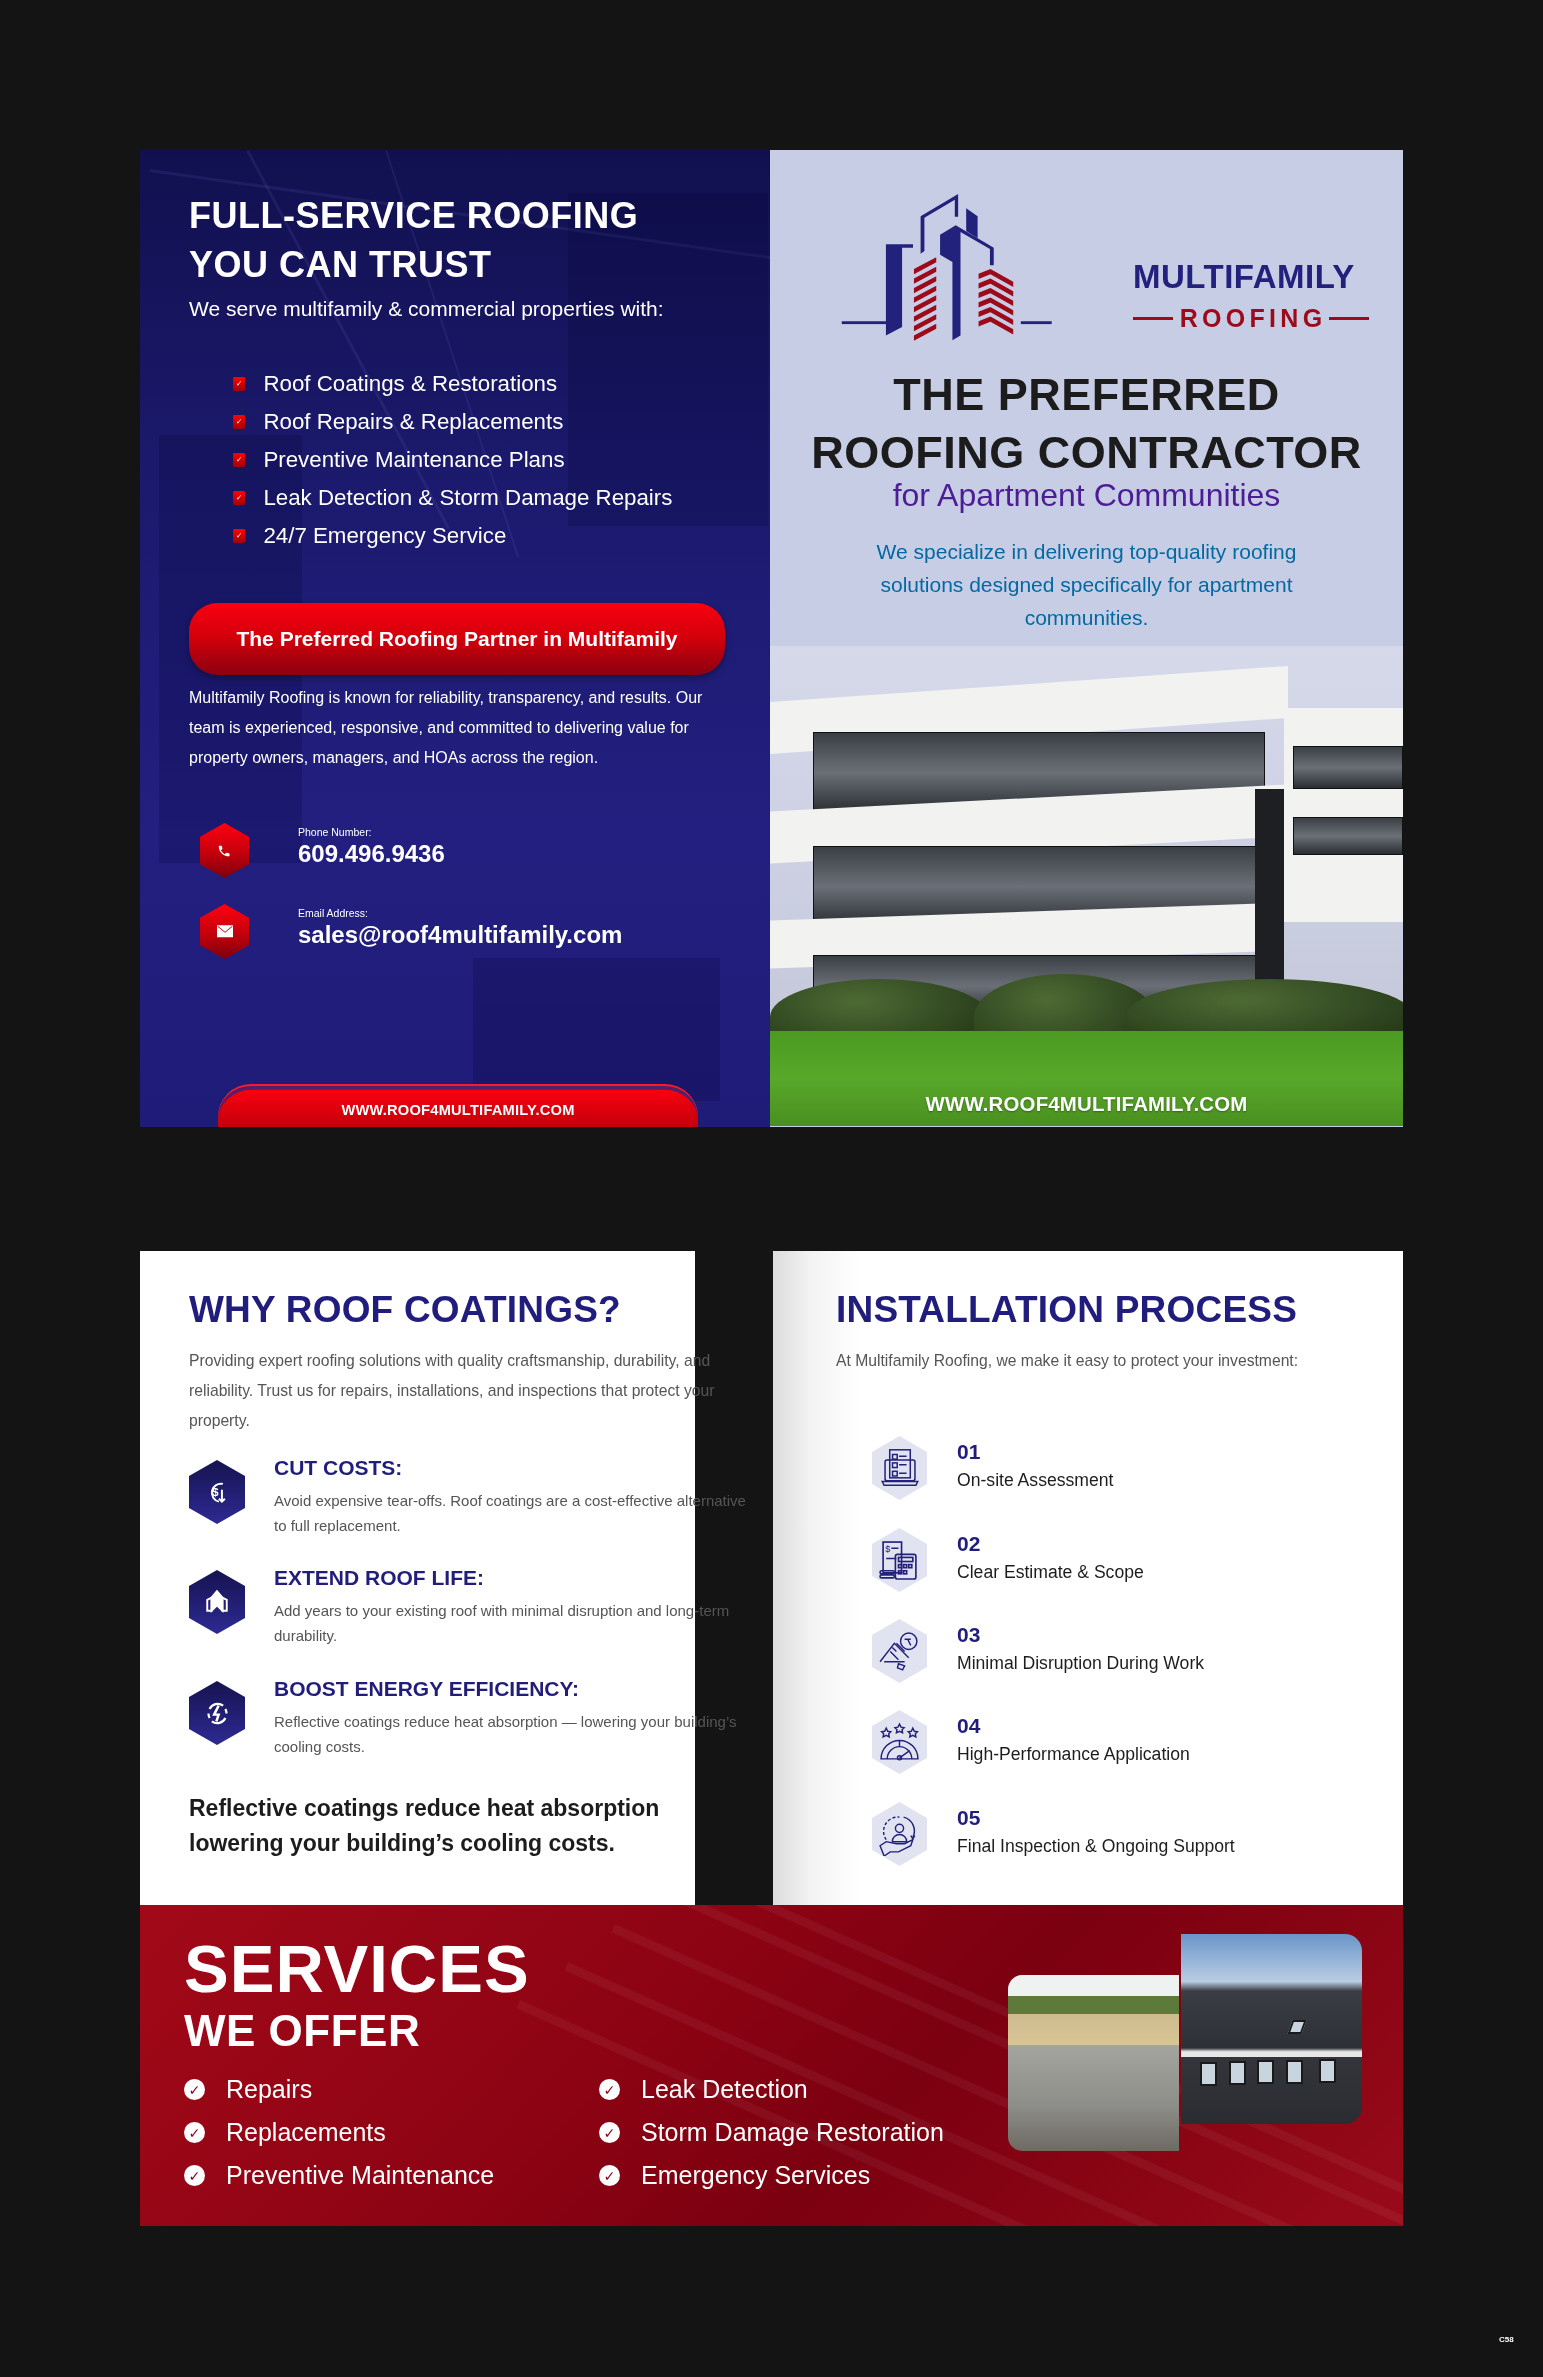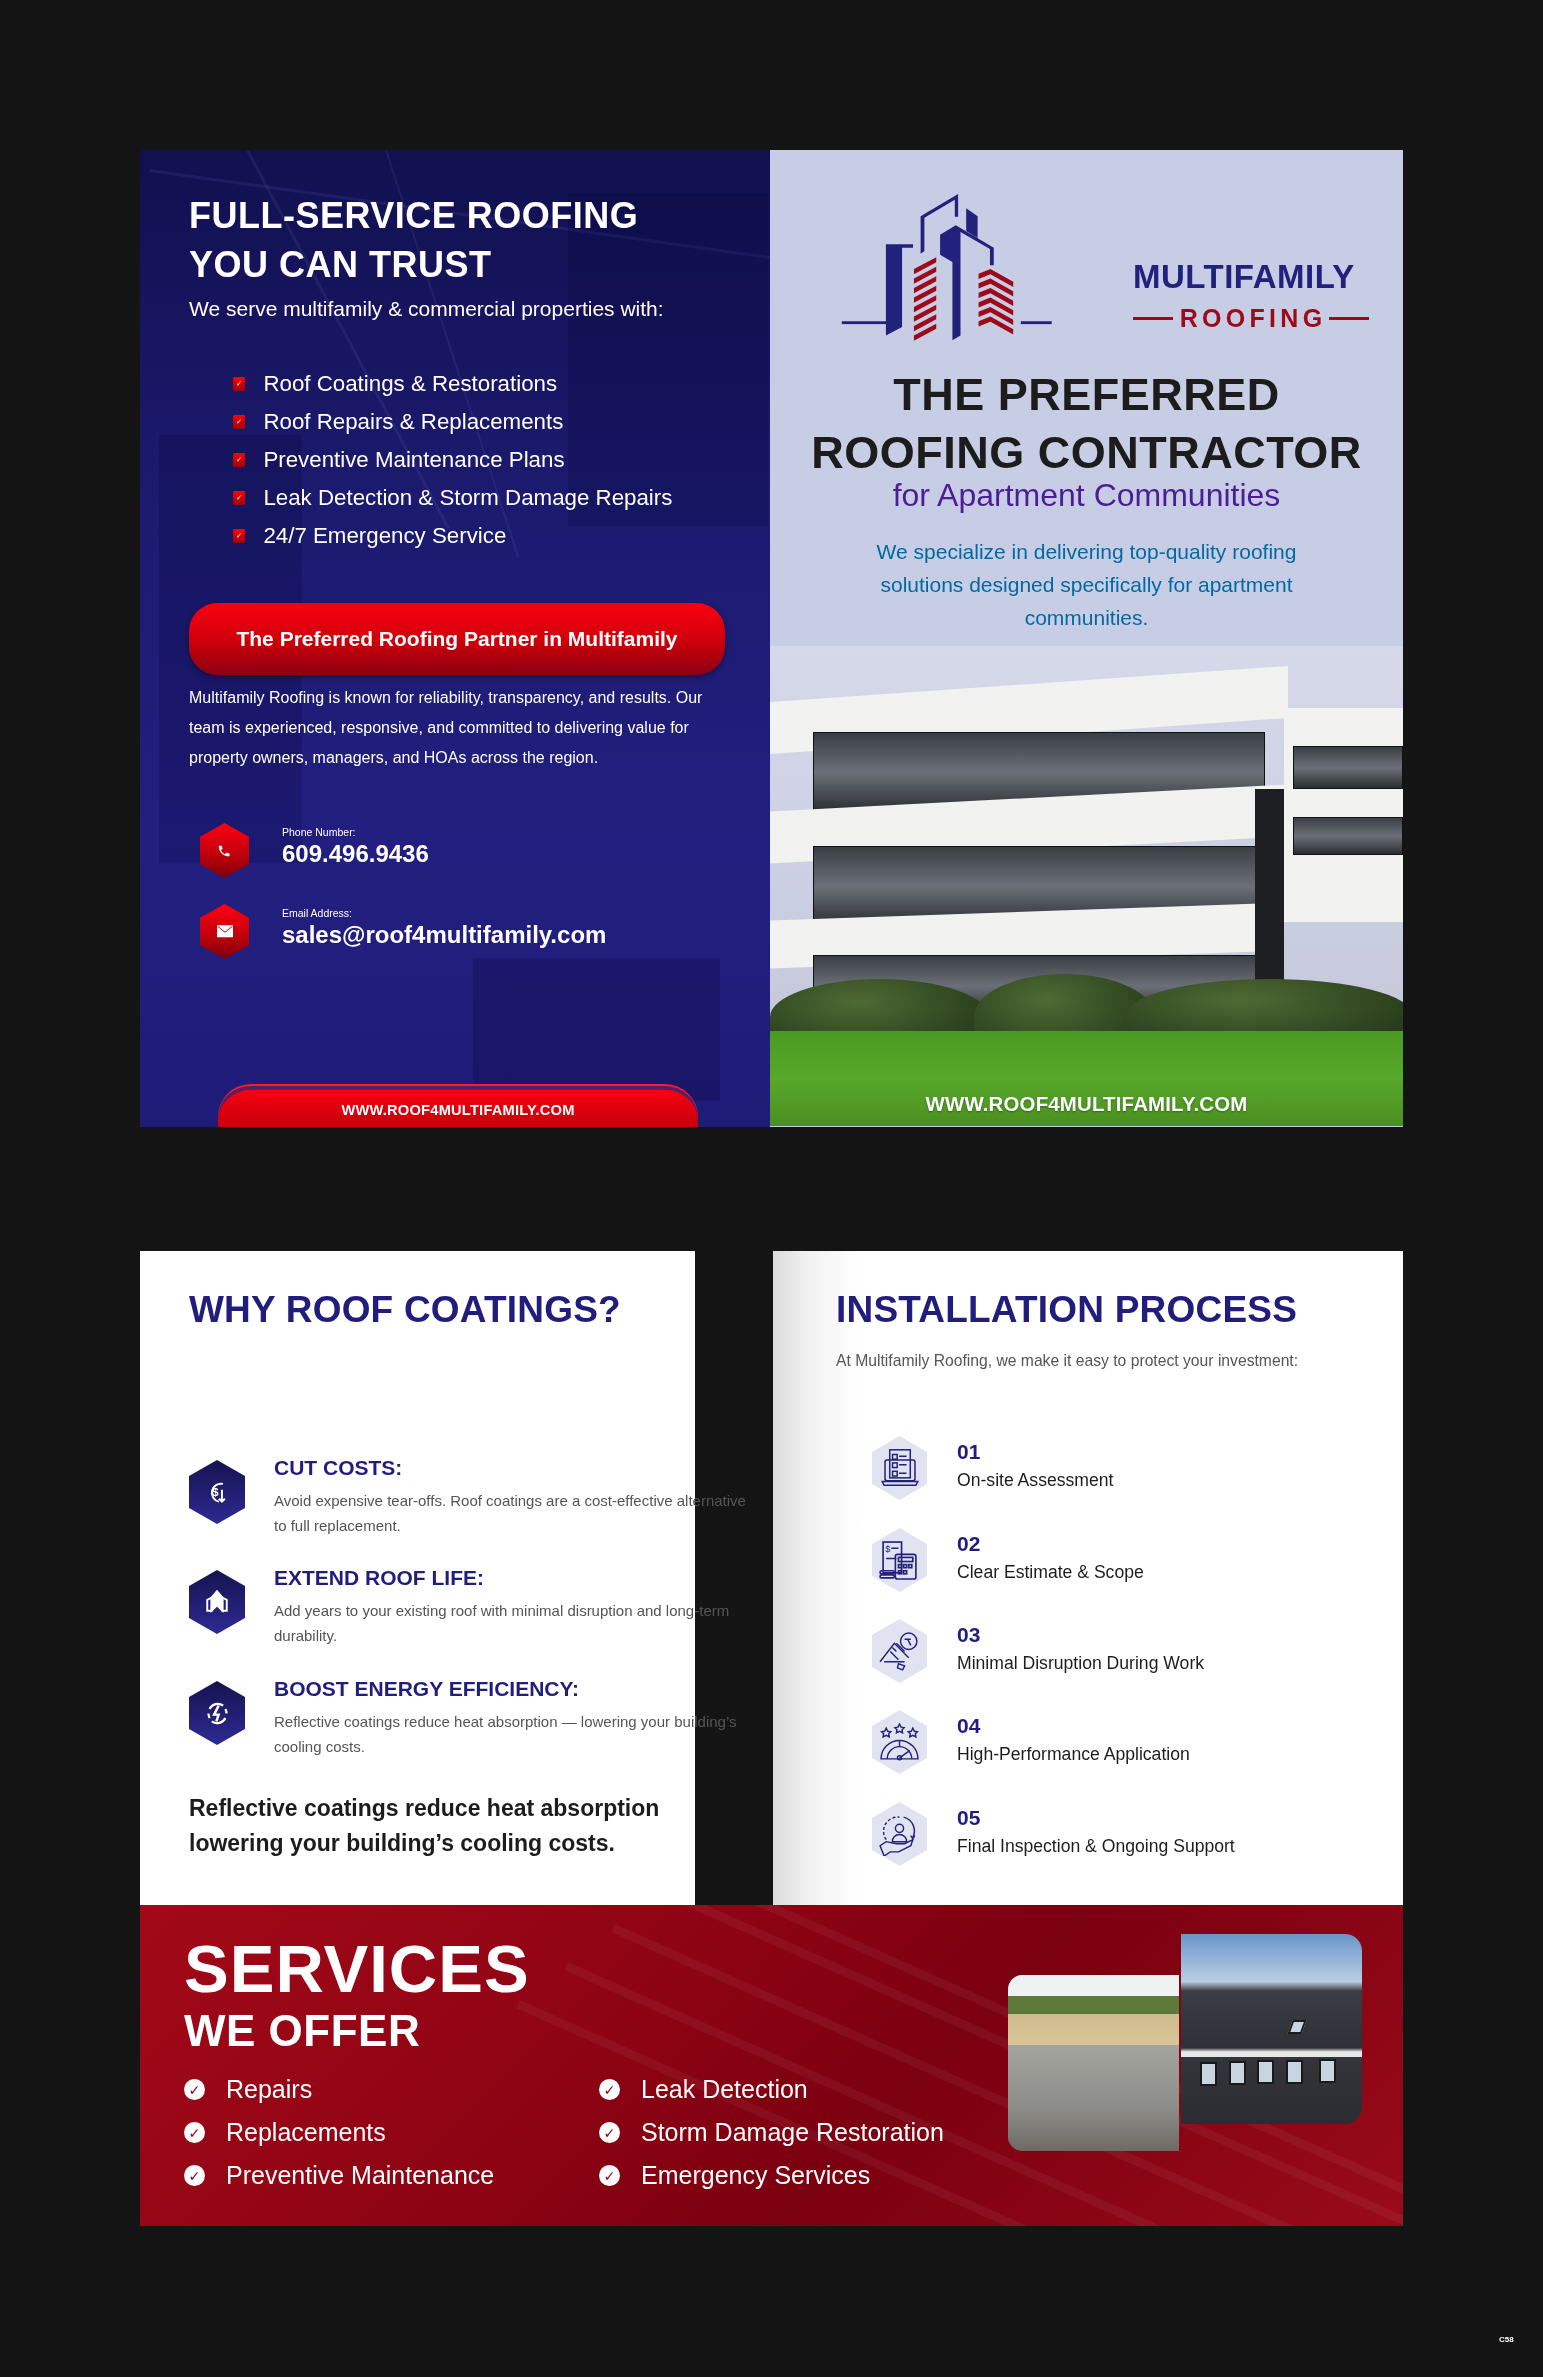--- a/index.html
+++ b/index.html
@@ -27,21 +27,21 @@
   .svc-list .chk { width: 12.4px; height: 14.3px; margin-right: 18px; background: linear-gradient(180deg,#f00 0%,#a00008 100%); border-radius: 1.4px; display: flex; align-items: center; justify-content: center; color: #fff; font-size: 7.6px; font-weight: 700; }
 
   .pill-banner {
     position: absolute; top: 453px; left: 0; width: 536px; height: 72px; border-radius: 28.5px;
     background: linear-gradient(180deg, #fa0010 0%, #d1000b 50%, #8b0010 100%);
     color: #fff; font-weight: 700; font-size: 21px; display: flex; align-items: center; justify-content: center;
     box-shadow: 0 2.9px 6.7px rgba(0,0,0,0.35);
   }
   .about-text { position: absolute; top: 533px; left: 0; width: 547px; color: #fff; font-size: 16px; line-height: 30px; }
 
-  .contact { position: absolute; left: 60px; display: flex; align-items: flex-start; }
+  .contact { position: absolute; left: 60px; display: flex; align-items: flex-start; gap: 16px; }
   .contact .hex {
     width: 49px; height: 55px; margin-right: 33px; margin-top: -1.9px;
     clip-path: polygon(50% 0, 100% 25%, 100% 75%, 50% 100%, 0 75%, 0 25%);
     background: linear-gradient(180deg, #ff0010 0%, #c3000c 55%, #7d000c 100%);
     display: flex; align-items: center; justify-content: center;
   }
   .contact .lbl { color: #fff; font-size: 10.5px; line-height: 14.3px; }
   .contact .val { color: #fff; font-size: 24px; font-weight: 700; line-height: 30px; }
   #contact-phone { top: 830px; }
   #contact-email { top: 911px; }
@@ -274,20 +274,21 @@
       <div class="hedge" style="left:357px;top:333px;width:285px;height:71px;"></div>
       <div class="lawn"></div>
       <div class="photo-url">WWW.ROOF4MULTIFAMILY.COM</div>
     </div>
   </div>
 </div>
 
 <div class="page" id="page2">
   <div class="p2-left">
     <div class="sec-title" id="why-title">WHY ROOF COATINGS?</div>
+    <div class="sec-desc" id="why-desc">Providing expert roofing solutions with quality craftsmanship, durability, and reliability. Trust us for repairs, installations, and inspections that protect your property.</div>
     <div class="quote">Reflective coatings reduce heat absorption lowering your building’s cooling costs.</div>
   </div>
 
   <div class="p2-right">
     <div class="sec-title" id="inst-title">INSTALLATION PROCESS</div>
     <div class="sec-desc" id="inst-desc">At Multifamily Roofing, we make it easy to protect your investment:</div>
 
     <div class="step" style="top:185px;">
       <div class="hex">
         <svg width="38" height="43" viewBox="0 0 40 46" fill="none" stroke="#22217c" stroke-width="1.6">

